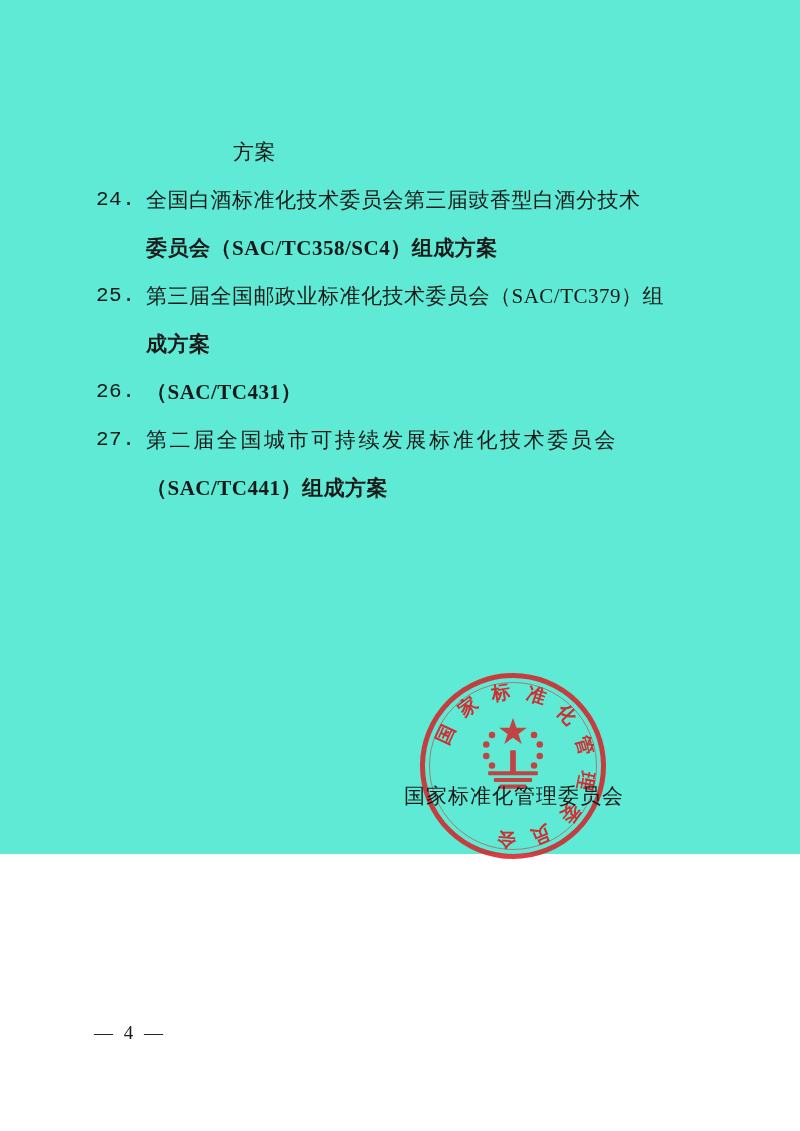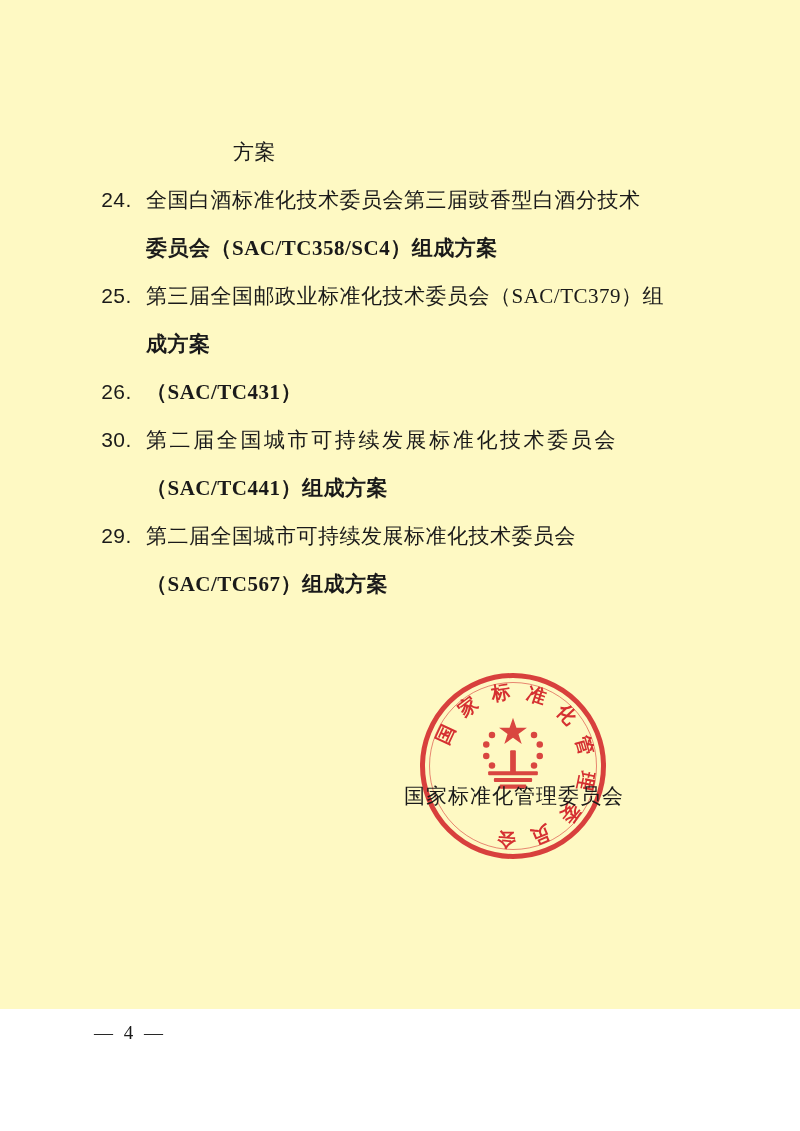--- a/index.html
+++ b/index.html
@@ -12,22 +12,22 @@
     background: #ffffff;
     font-family: "Liberation Serif", "DejaVu Serif", serif;
     color: #1a1a1a;
     position: relative;
     overflow: hidden;
   }
   .page {
     position: absolute;
     top: 0; left: 0;
     width: 800px;
-    height: 1009px;
-    background: #fef9c3;
+    height: 854px;
+    background: #5eead4;
   }
   .doc-body {
     position: absolute;
     left: 96px;
     top: 128px;
     width: 612px;
   }
   .cont-line {
     font-size: 21px;
     line-height: 48px;
@@ -36,24 +36,24 @@
   }
   .item {
     display: flex;
     font-size: 21px;
     line-height: 48px;
     letter-spacing: 0.5px;
   }
   .item-num {
     width: 50px;
     flex: 0 0 50px;
-    text-align: center;
+    text-align: left;
     padding-right: 9px;
     box-sizing: border-box;
-    font-family: Liberation Sans, sans-serif;
+    font-family: Liberation Mono, monospace;
   }
   .item-text {
     flex: 1;
     text-align: justify;
     text-justify: inter-ideograph;
   }
   .item-text .l2 {
     display: block;
     font-weight: bold;
   }
@@ -171,35 +171,28 @@
     </div>
 
     <div class="item">
       <span class="item-num">26.</span>
       <span class="item-text">
         <span class="l2">（SAC/TC431）</span>
       </span>
     </div>
 
     <div class="item">
-      <span class="item-num">30.</span>
+      <span class="item-num">27.</span>
       <span class="item-text">
         <span class="l1 spaced">第二届全国城市可持续发展标准化技术委员会</span>
         <span class="l2">（SAC/TC441）组成方案</span>
       </span>
     </div>
 
 
-    <div class="item">
-      <span class="item-num">29.</span>
-      <span class="item-text">
-        <span class="l1">第二届全国城市可持续发展标准化技术委员会</span>
-        <span class="l2">（SAC/TC567）组成方案</span>
-      </span>
-    </div>
 
   </div>
 
   <div class="seal">
     <div class="ring"></div>
     <div class="ring-inner"></div>
     <svg class="emblem" viewBox="0 0 100 90">
       <g fill="#d3262a" opacity="0.92">
         <polygon points="50,6 53.6,16.4 64.6,16.4 55.7,23 59.1,33.5 50,27 40.9,33.5 44.3,23 35.4,16.4 46.4,16.4"></polygon>
         <circle cx="28" cy="24" r="3.4"></circle>

